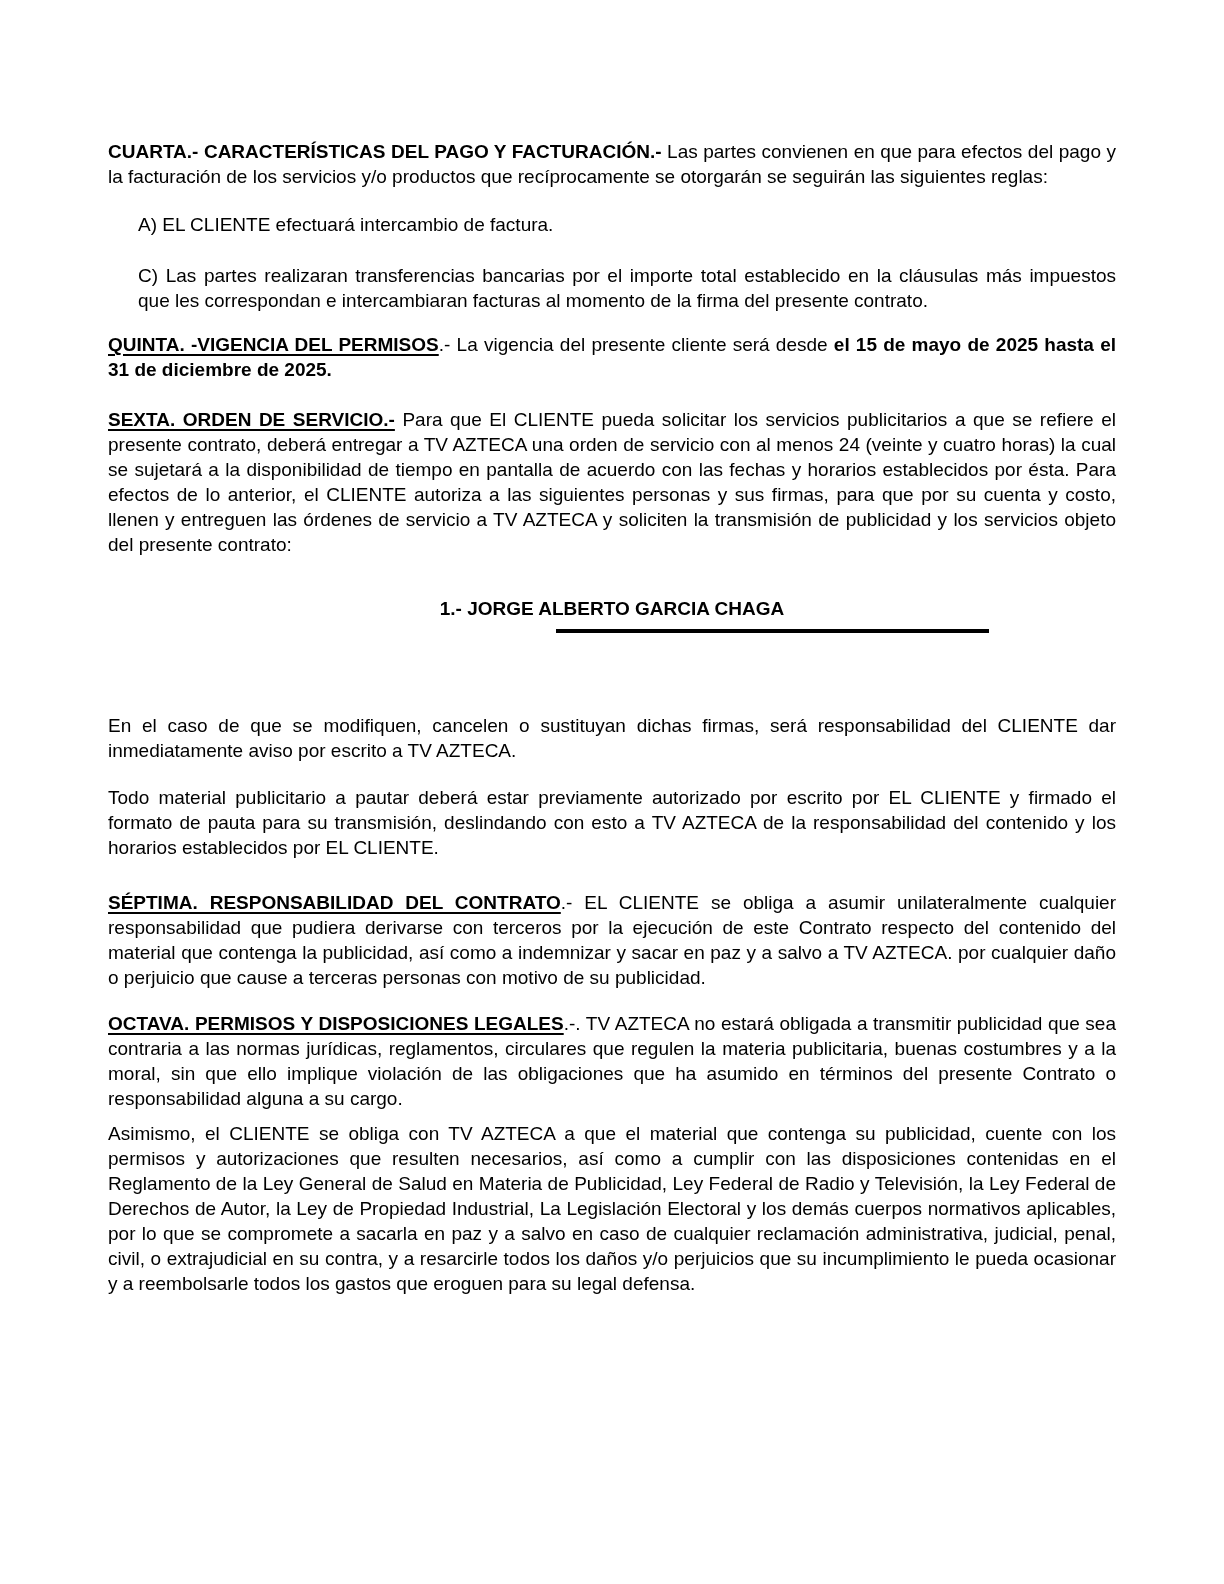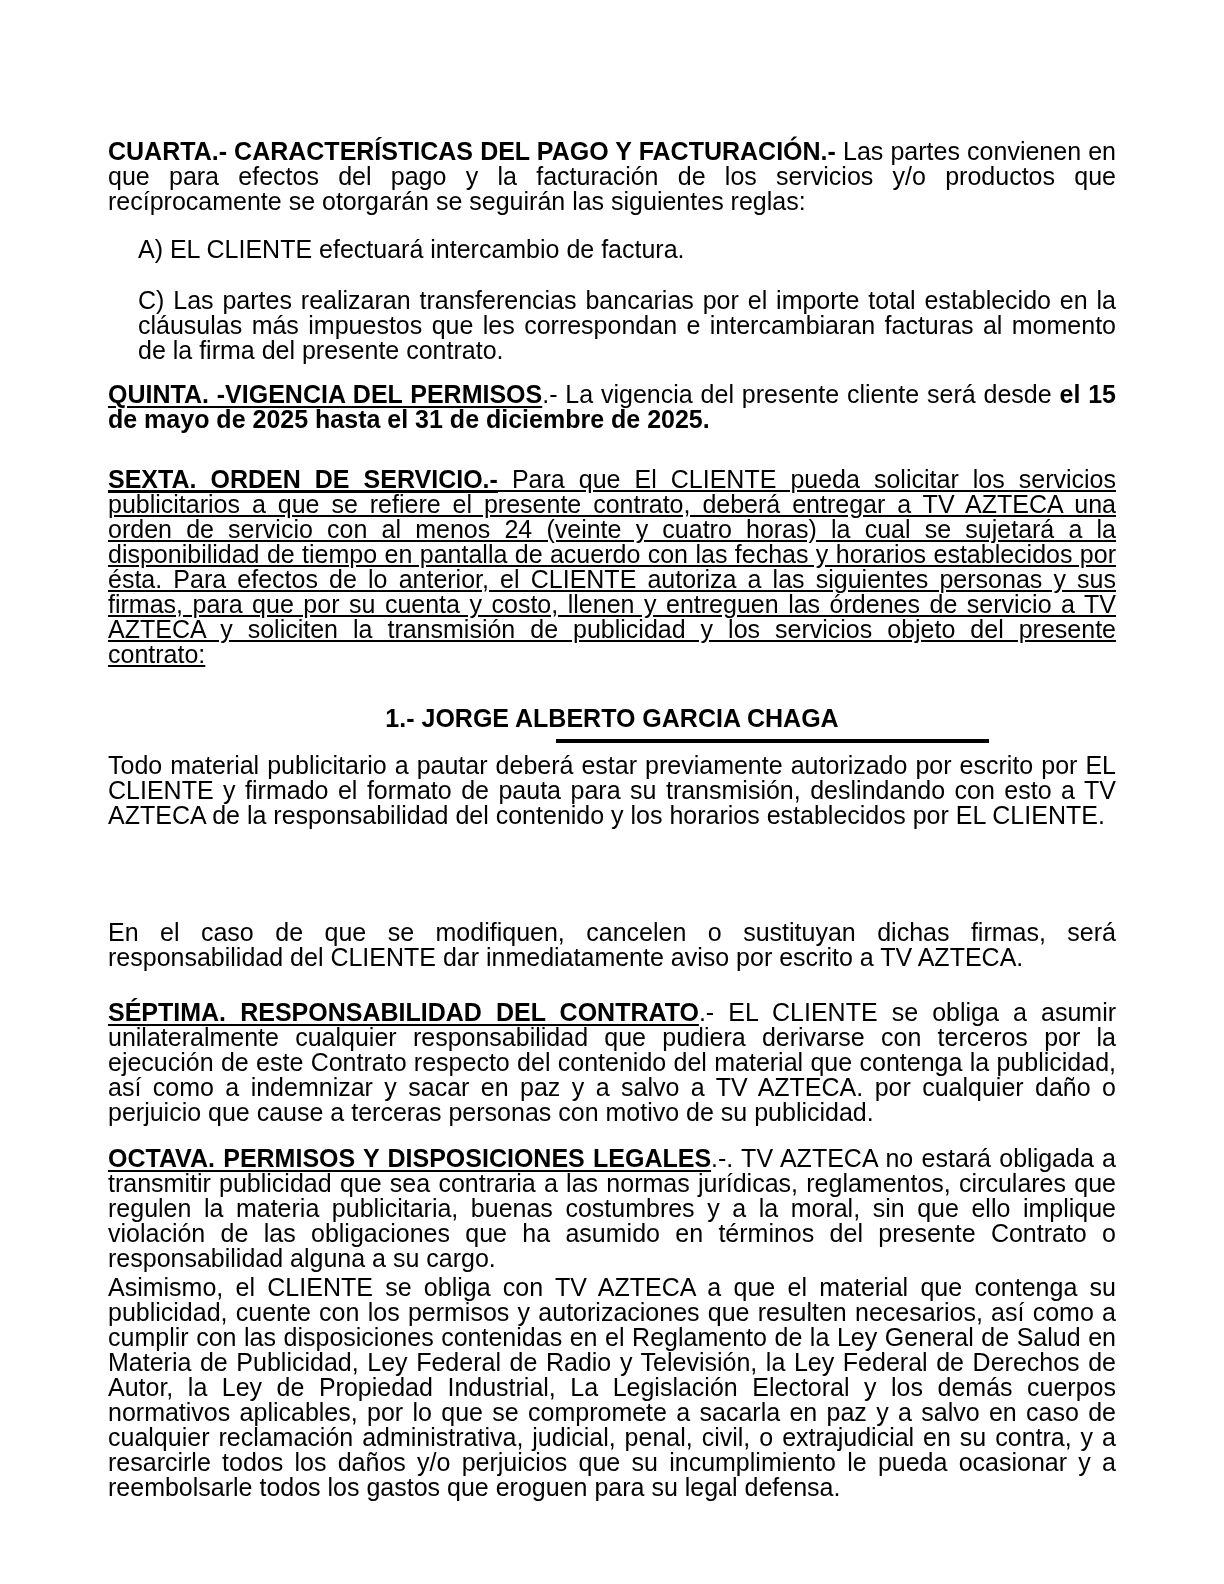--- a/index.html
+++ b/index.html
@@ -14,45 +14,45 @@
     background: #ffffff;
     color: #000000;
     font-family: "Liberation Sans", "DejaVu Sans", sans-serif;
     overflow: hidden;
   }
   .content {
     position: absolute;
     left: 108px;
     top: 139px;
     width: 1008px;
-    font-size: 25px;
+    font-size: 19px;
     line-height: 25px;
     text-align: justify;
   }
   .para { margin: 0; }
   .bold { font-weight: bold; }
   .u {
     font-weight: bold;
     text-decoration: underline;
     text-decoration-thickness: 2px;
     text-underline-offset: 3px;
   }
   .list-item { padding-left: 30px; }
   .mt-item-a   { margin-top: 23px; }
   .mt-item-b   { margin-top: 19px; }
   .mt-item-c   { margin-top: 26px; }
   .mt-quinta   { margin-top: 19px; }
-  .mt-sexta    { margin-top: 35px; text-decoration: underline; }
+  .mt-sexta    { margin-top: 25px; }
   .mt-headers  { margin-top: 13px; }
   .mt-signer   { margin-top: 39px; }
   .mt-firmas   { margin-top: 92px; }
   .mt-material { margin-top: 22px; }
   .mt-septima  { margin-top: 30px; }
   .mt-octava   { margin-top: 21px; }
-  .mt-asimismo { margin-top: 4px; }
+  .mt-asimismo { margin-top: 10px; }
   .sig-headers-row {
     position: relative;
     height: 25px;
     text-align: left;
   }
   .firma-label {
     position: absolute;
     left: 448px;
     top: 0;
   }
@@ -90,23 +90,23 @@
     <p class="para mt-sexta">
       <span class="u">SEXTA. ORDEN DE SERVICIO.-</span><span>  Para que El CLIENTE pueda solicitar los servicios publicitarios a que se refiere el presente contrato, deberá entregar a TV AZTECA una orden de servicio con al menos 24 (veinte y cuatro horas) la cual se sujetará a la disponibilidad de tiempo en pantalla de acuerdo con las fechas y horarios establecidos por ésta. Para efectos de lo anterior, el CLIENTE autoriza a las siguientes personas y sus firmas, para que por su cuenta y costo, llenen y entreguen las órdenes de servicio a TV AZTECA y soliciten la transmisión de publicidad y los servicios objeto del presente contrato:</span>
     </p>
 
 
     <div class="signatory-row mt-signer">
       <span class="bold">1.- JORGE ALBERTO GARCIA CHAGA</span>
       <div class="signature-line"></div>
     </div>
 
+    <p class="para mt-firmas">En el caso de que se modifiquen, cancelen o sustituyan dichas firmas, será responsabilidad del  CLIENTE dar inmediatamente aviso por escrito a TV AZTECA.</p>
+
     <p class="para mt-material">Todo material publicitario a pautar deberá estar previamente autorizado por escrito por EL CLIENTE y firmado el formato de pauta para su transmisión, deslindando con esto a TV AZTECA de la responsabilidad del contenido y los horarios establecidos por EL CLIENTE.</p>
-
-    <p class="para mt-firmas">En el caso de que se modifiquen, cancelen o sustituyan dichas firmas, será responsabilidad del  CLIENTE dar inmediatamente aviso por escrito a TV AZTECA.</p>
 
     <p class="para mt-septima">
       <span class="u">SÉPTIMA. RESPONSABILIDAD DEL CONTRATO</span><span>.- EL CLIENTE se obliga a asumir unilateralmente cualquier responsabilidad que pudiera derivarse con terceros por la ejecución de este Contrato respecto del contenido del material que contenga la publicidad, así como a indemnizar y sacar en paz y a salvo a TV AZTECA. por cualquier daño o perjuicio que cause a terceras personas con motivo de su publicidad.</span>
     </p>
 
     <p class="para mt-octava">
       <span class="u">OCTAVA. PERMISOS Y DISPOSICIONES LEGALES</span><span>.-. TV AZTECA no estará obligada a transmitir publicidad que sea contraria a las normas jurídicas, reglamentos, circulares que regulen la materia publicitaria, buenas costumbres y a la moral, sin que ello implique violación de las obligaciones que ha asumido en términos del presente Contrato o responsabilidad alguna a su cargo.</span>
     </p>
 
     <p class="para mt-asimismo">Asimismo, el CLIENTE se obliga con TV AZTECA a que el material que contenga su publicidad, cuente con los permisos y autorizaciones que resulten necesarios, así como a cumplir con las disposiciones contenidas en el Reglamento de la Ley General de Salud en Materia de Publicidad, Ley Federal de Radio y Televisión, la Ley Federal de Derechos de Autor, la Ley de Propiedad Industrial, La Legislación Electoral y los demás cuerpos normativos aplicables, por lo que se compromete a sacarla en paz y a salvo en caso de cualquier reclamación administrativa, judicial, penal, civil, o extrajudicial en su contra, y a resarcirle todos los daños y/o perjuicios que su incumplimiento le pueda ocasionar y a reembolsarle todos los gastos que eroguen para su legal defensa.</p>

